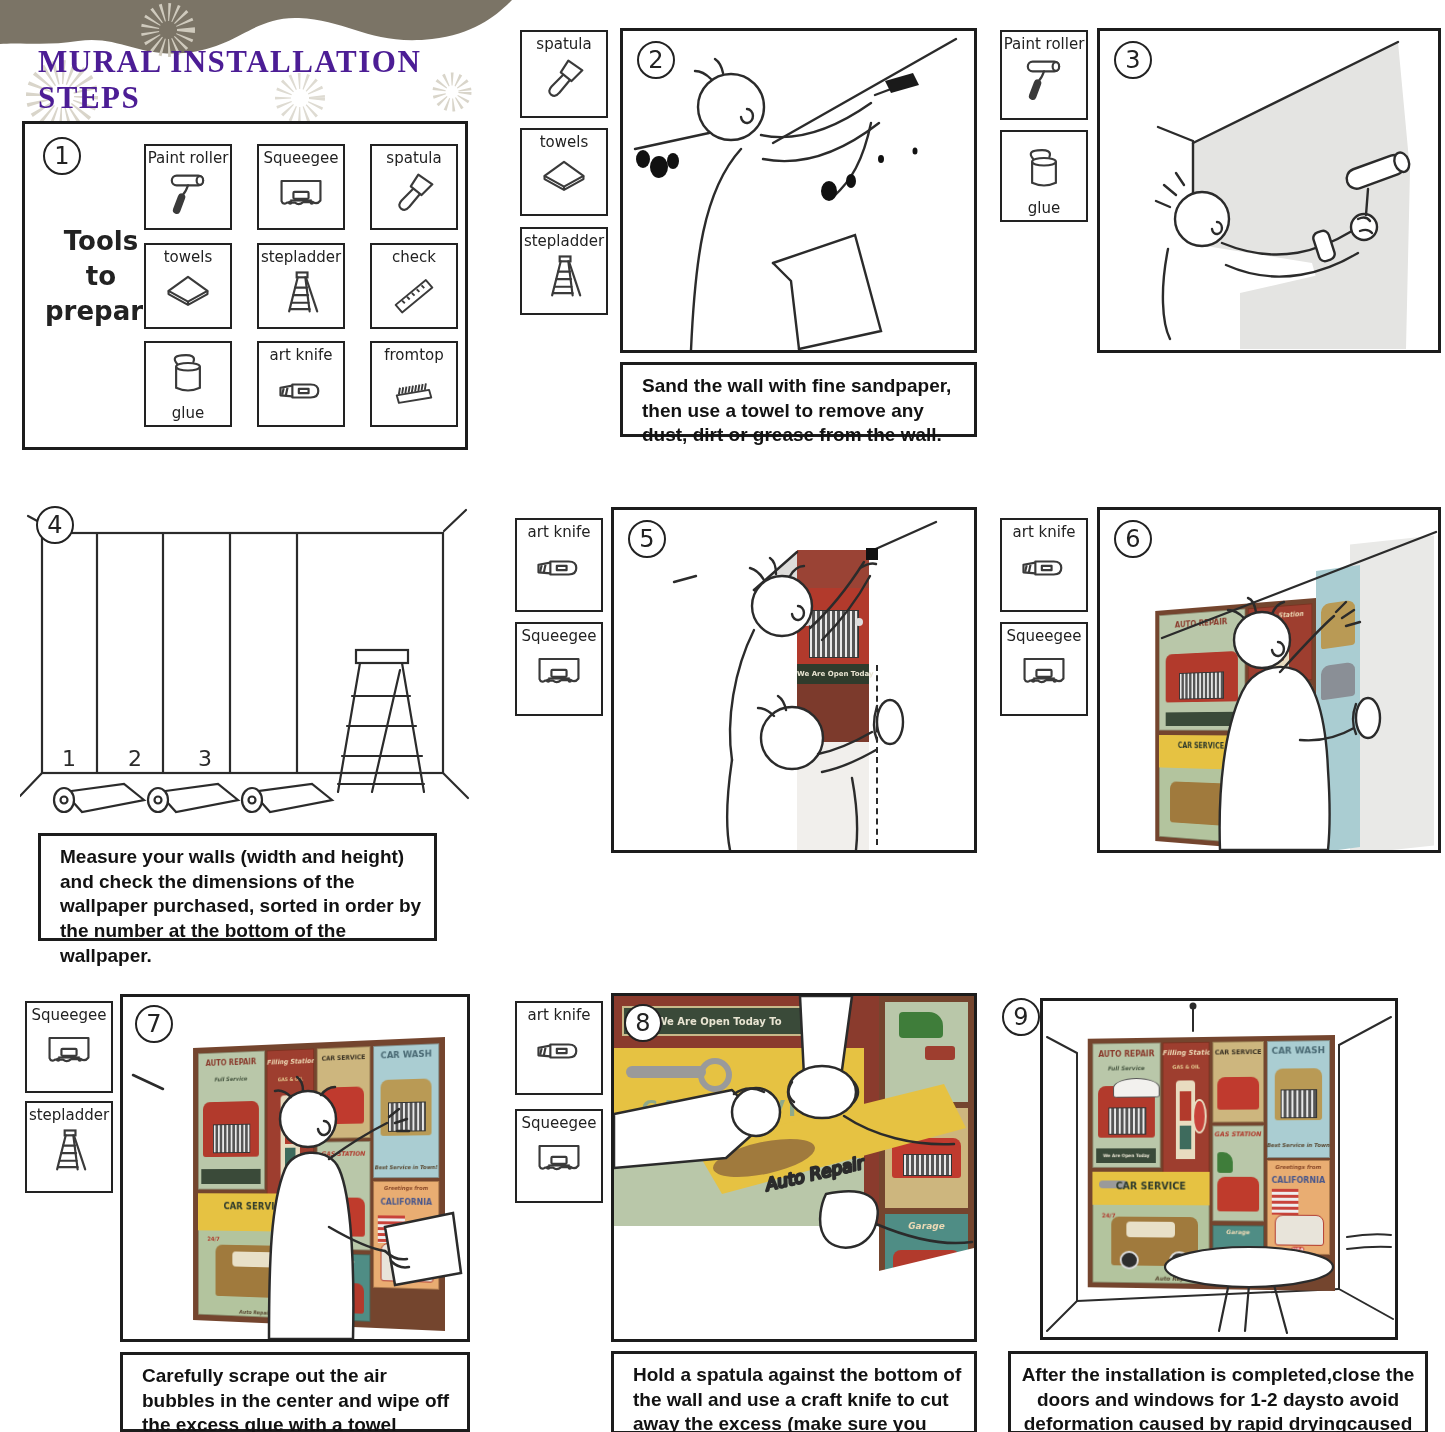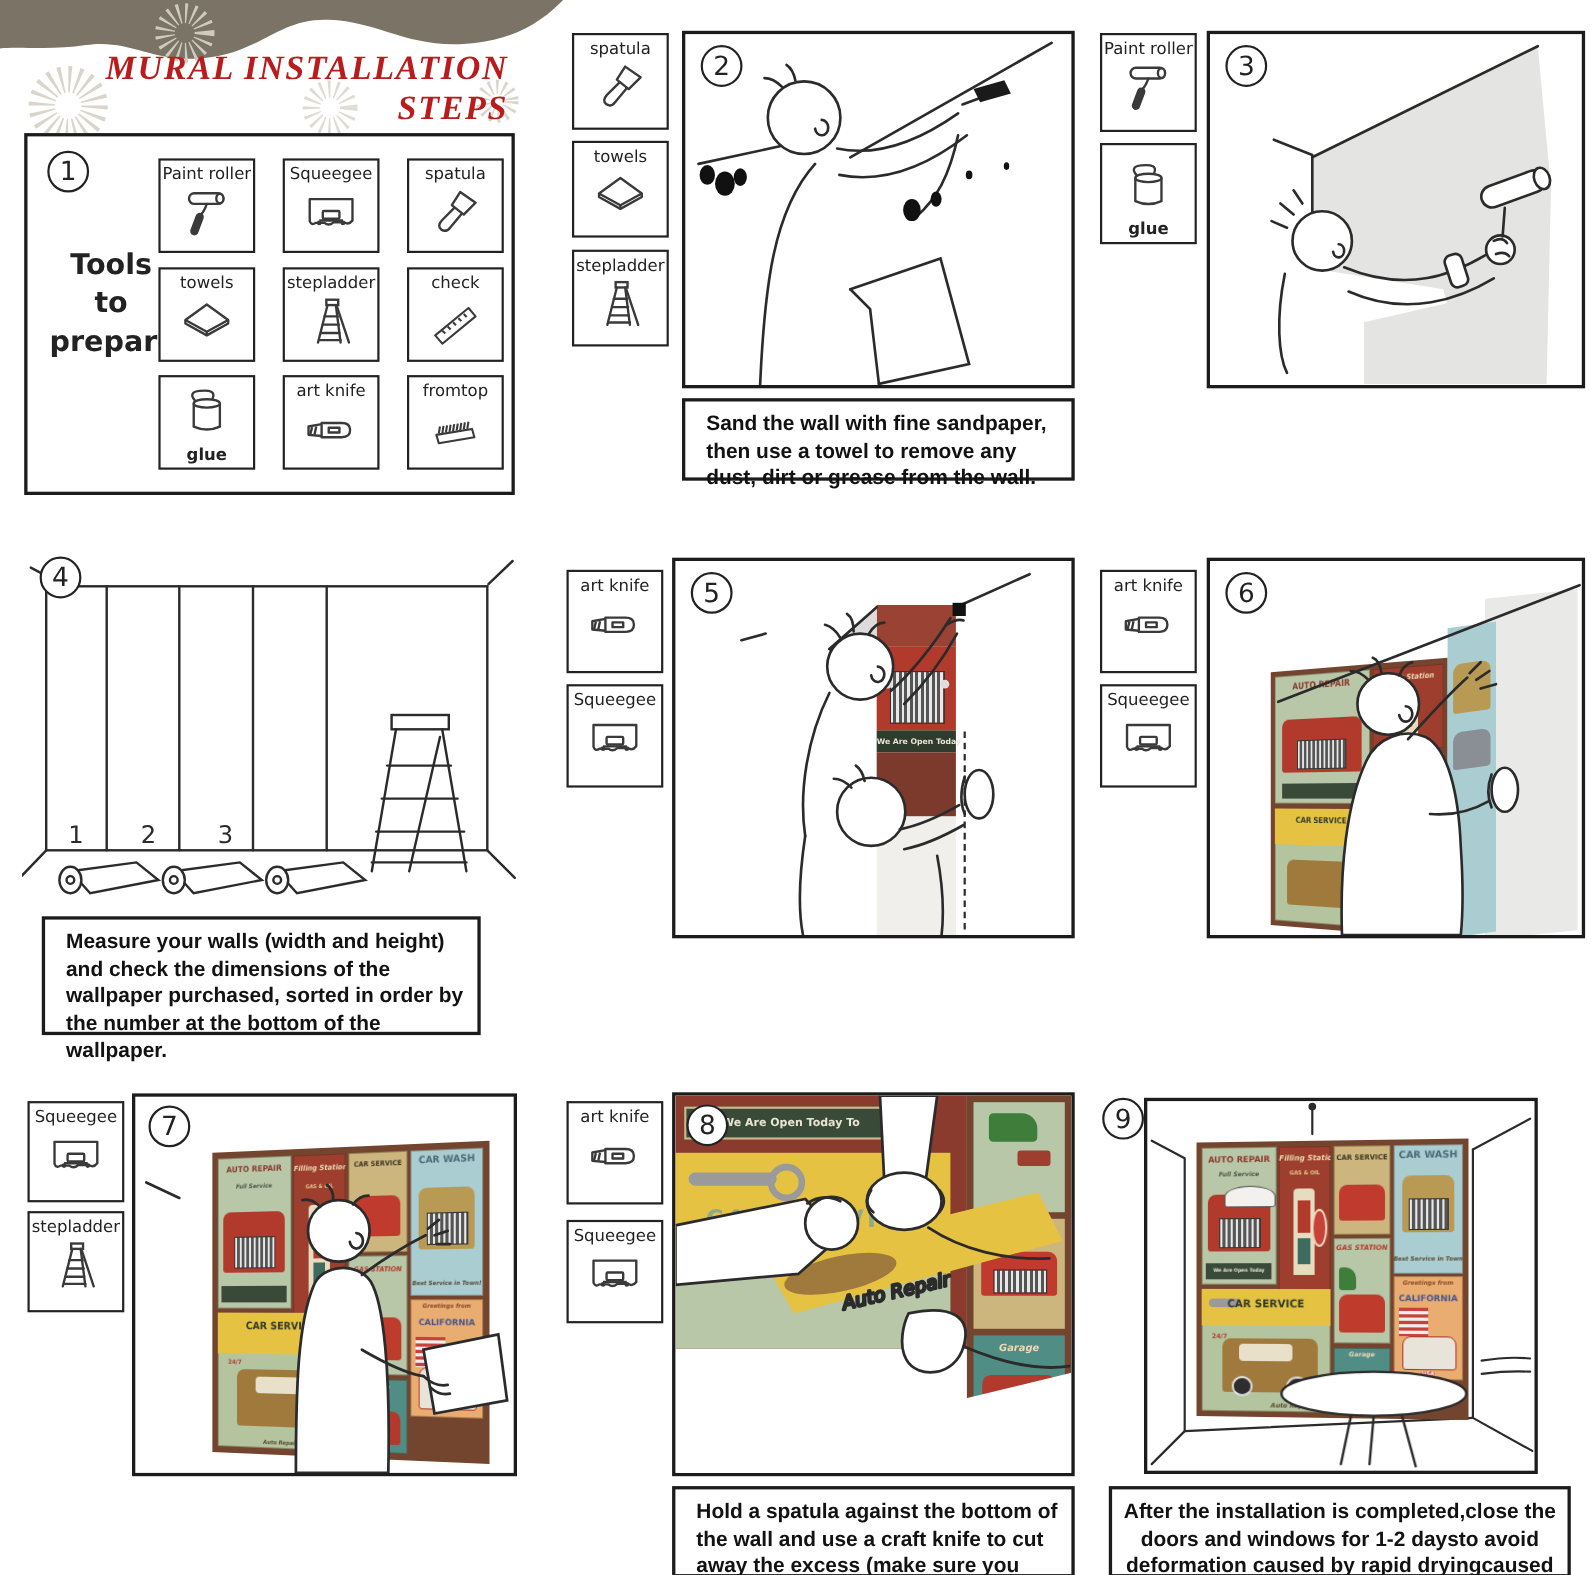--- a/index.html
+++ b/index.html
@@ -1,36 +1,36 @@
 <!DOCTYPE html>
 <html><head>
 <meta charset="utf-8">
 <style>
   html,body{margin:0;padding:0;background:#fff;}
   .canvas{position:relative;width:1445px;height:1432px;background:#fff;overflow:hidden;
           font-family:"Liberation Sans",sans-serif;color:#141414;}
   
   .hdr-wave{position:absolute;left:0;top:0;}
-  .hdr-title{position:absolute;left:38px;top:44px;width:424px;text-align:right;
+  .hdr-title{position:absolute;left:38px;top:44px;width:424px;text-align:left;
              font-family:"Liberation Serif",serif;font-weight:bold;font-size:31px;
-             letter-spacing:1.5px;color:#b91c1c;font-style:italic;}
+             letter-spacing:1.5px;color:#4c1d95;}
   
   .frame{position:absolute;background:#fff;border:3px solid #1c1c1c;box-sizing:border-box;}
   .cap{position:absolute;background:#fff;border:3px solid #1c1c1c;box-sizing:border-box;
        font:700 19px/1.3 "Liberation Sans",sans-serif;color:#121212;padding:9px 10px 6px 19px;}
   .numcircle{position:absolute;width:38px;height:38px;border:2.5px solid #222;border-radius:50%;
              background:#fff;display:flex;align-items:center;justify-content:center;
              font:24px "DejaVu Sans",sans-serif;color:#222;z-index:6;box-sizing:border-box;}
   
   .tool-card{position:absolute;width:88px;background:#fff;border:2.5px solid #222;
              box-sizing:border-box;text-align:center;padding-top:3px;}
   .tool-card .tl{font:15px "DejaVu Sans",sans-serif;color:#222;white-space:nowrap;}
   .tool-card svg{width:54px;height:54px;display:block;margin:0 auto;}
   .tool-card.lbl-bottom{display:flex;flex-direction:column;justify-content:flex-end;padding-bottom:3px;}
-  .tool-card.lbl-bottom svg{order:0;} .tool-card.lbl-bottom .tl{order:1;font-weight:bold;}
+  .tool-card.lbl-bottom svg{order:0;} .tool-card.lbl-bottom .tl{order:1;}
   
   .s1-label{position:absolute;left:20px;top:100px;width:112px;text-align:center;
             font:bold 26px/1.35 "DejaVu Sans",sans-serif;color:#222;}
   
   .mural{position:absolute;background:#74452e;box-sizing:border-box;padding:5px;}
   .poster{position:absolute;overflow:hidden;box-shadow:inset 0 0 0 1px rgba(60,30,10,.35);}
   .pt{position:absolute;width:100%;text-align:center;font-family:"DejaVu Sans",sans-serif;
       font-weight:bold;white-space:nowrap;}
   .car{position:absolute;border-radius:8px 8px 3px 3px;}
   .grille{position:absolute;background:repeating-linear-gradient(90deg,#e8e8e8 0 2px,#555 2px 5px);
@@ -485,20 +485,21 @@
         <path d="M168,100 q-8,-8 -16,-6 M180,94 q0,-10 -6,-14 M198,98 q6,-8 14,-8"></path>
         <path d="M195,132 a6,7 0 1 0 6,-8"></path>
         <path d="M206,162 C228,146 248,134 264,126"></path>
         <path d="M266,120 l10,-8 M272,126 l12,-4 M274,134 l12,0"></path>
         <path d="M206,230 C230,244 248,252 262,254"></path>
         <polygon points="262,230 330,216 338,276 272,288" fill="#fff"></polygon>
         <path d="M262,254 q10,10 22,8 M268,264 q8,8 18,6"></path>
       </g>
     </svg>
   </div>
+  <div class="cap" style="left:120px;top:1352px;width:350px;height:80px;">Carefully scrape out the air bubbles in the center and wipe off the excess glue with a towel</div>
 
   <div class="tool-card" style="left:515px;top:1001px;height:94px;">
     <div class="tl">art knife</div>
     <svg viewBox="0 0 100 100">
         <use href="#i-knife"></use>
       </svg>
   </div>
   <div class="tool-card" style="left:515px;top:1109px;height:94px;">
     <div class="tl">Squeegee</div>
     <svg viewBox="0 0 100 100">

